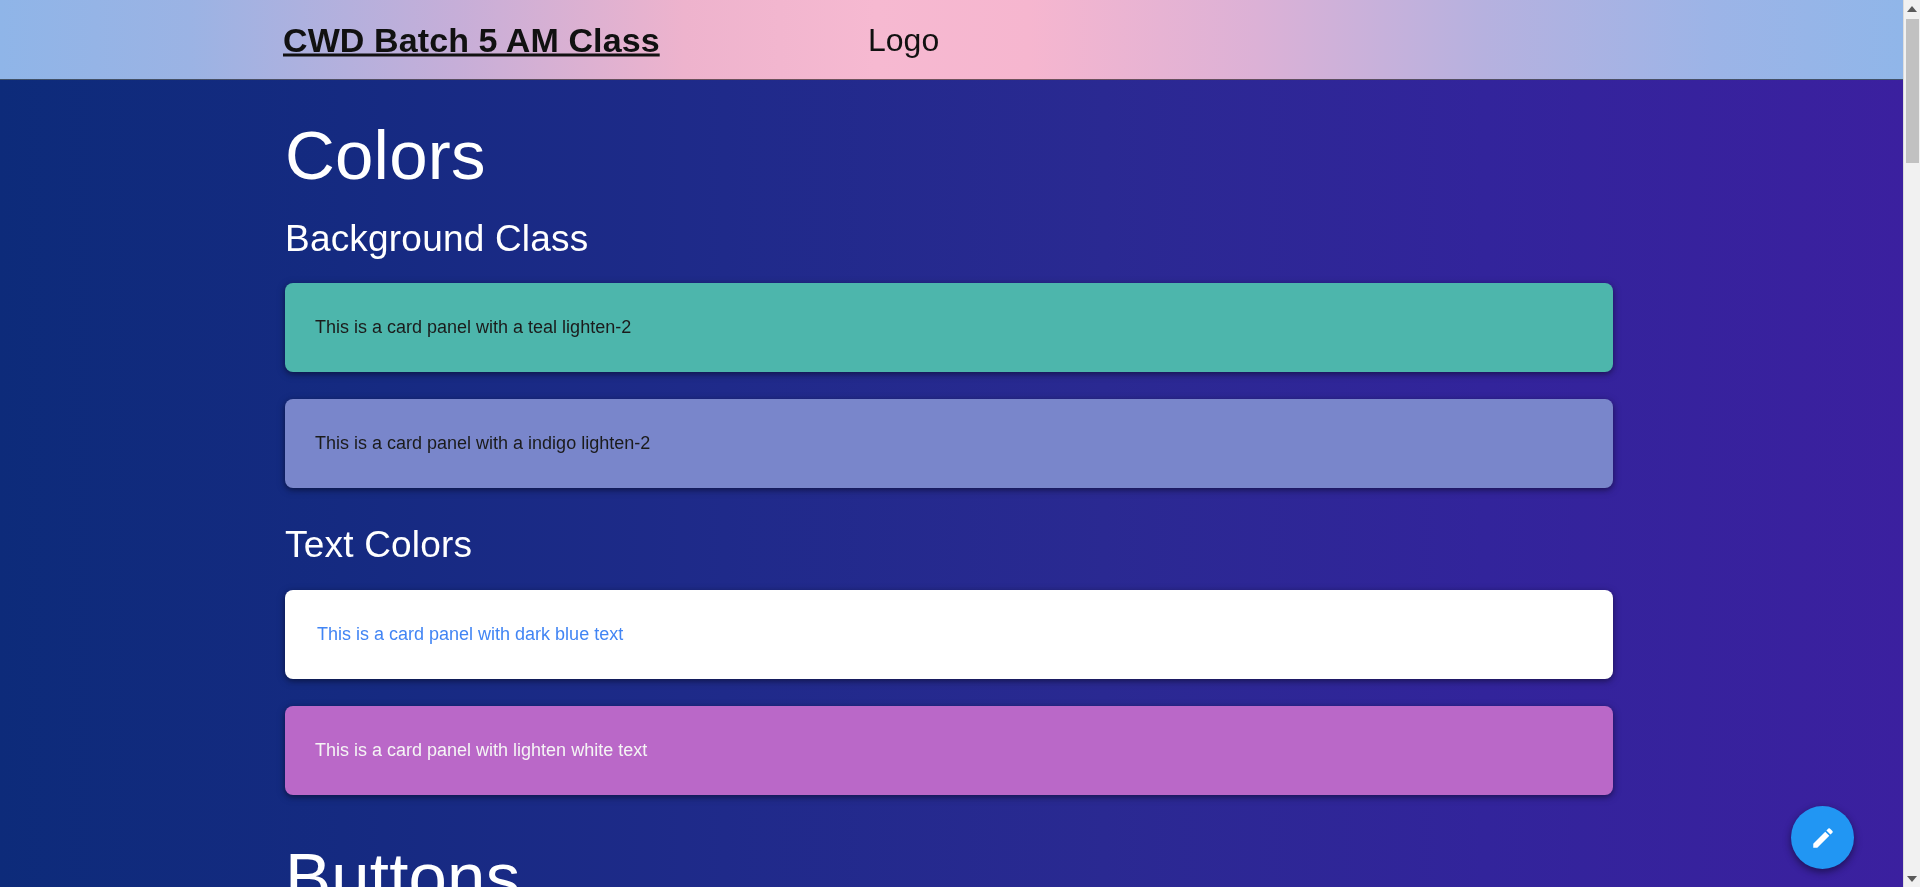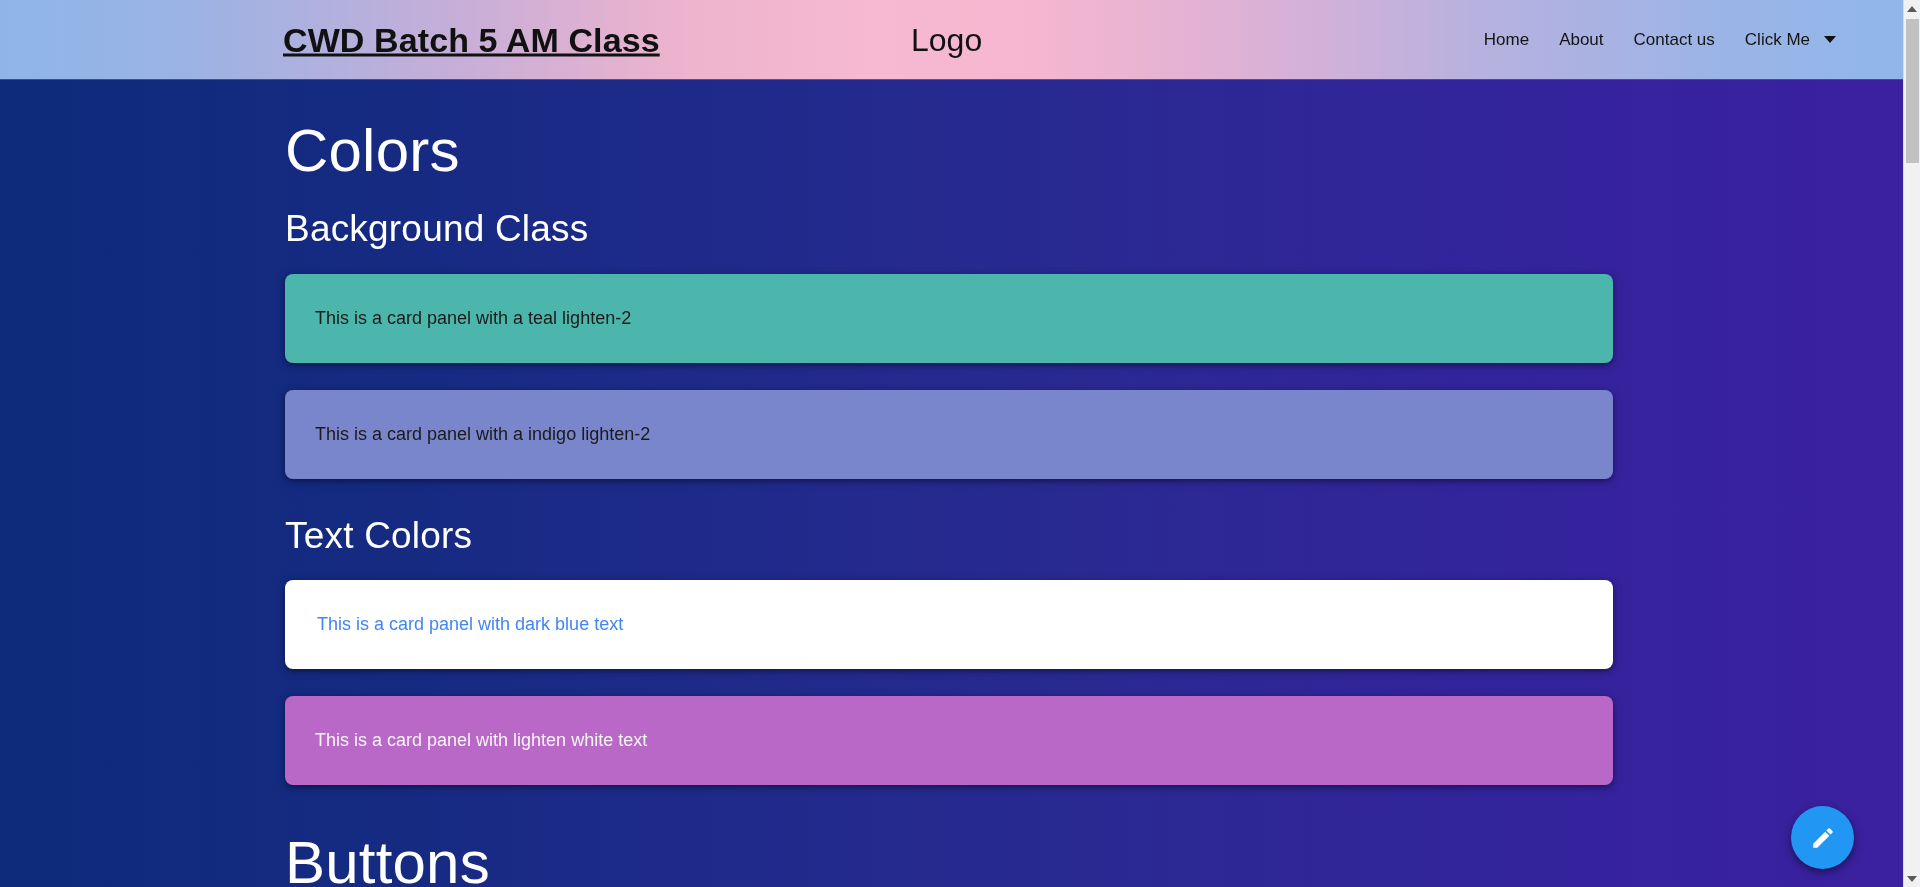--- a/index.html
+++ b/index.html
@@ -66,21 +66,21 @@
     transform: translateY(-50%);
     font-size: 34px;
     font-weight: 700;
     color: #111111;
     letter-spacing: 0.1px;
     white-space: nowrap;
   }
 
   .logo-text {
     position: absolute;
-    left: 911px;
+    left: 868px;
     top: 50%;
     transform: translateY(-50%);
     font-size: 32px;
     font-weight: 400;
     color: #111111;
     white-space: nowrap;
   }
 
   .nav-links {
     position: absolute;
@@ -128,21 +128,21 @@
   
   .container {
     position: relative;
     width: 1328px;
     margin: 0 auto;
     margin-left: 285px;
     padding-top: 38px;
   }
 
   h1.page-title {
-    font-size: 60px;
+    font-size: 69px;
     font-weight: 400;
     color: #ffffff;
     line-height: 1.1;
     margin-bottom: 24px;
     letter-spacing: 0.2px;
   }
 
   h2.section-title {
     font-size: 37px;
     font-weight: 400;
@@ -241,37 +241,20 @@
 
 <div class="viewport">
 
   <div class="page">
 
     <nav class="navbar">
       <a class="brand" href="#">CWD Batch 5 AM Class</a>
 
       <span class="logo-text">Logo</span>
 
-      <ul class="nav-links">
-        <li>
-          <a class="nav-link" href="#">Home</a>
-        </li>
-        <li>
-          <a class="nav-link" href="#">About</a>
-        </li>
-        <li>
-          <a class="nav-link" href="#">Contact us</a>
-        </li>
-        <li>
-          <a class="nav-dropdown" href="#">
-            <span>Click Me</span>
-            <span class="caret"></span>
-          </a>
-        </li>
-      </ul>
     </nav>
 
     <main class="container">
 
       <h1 class="page-title">Colors</h1>
 
       <h2 class="section-title">Background Class</h2>
 
       <div class="card-panel teal-lighten-2">
         <span>This is a card panel with a teal lighten-2</span>

